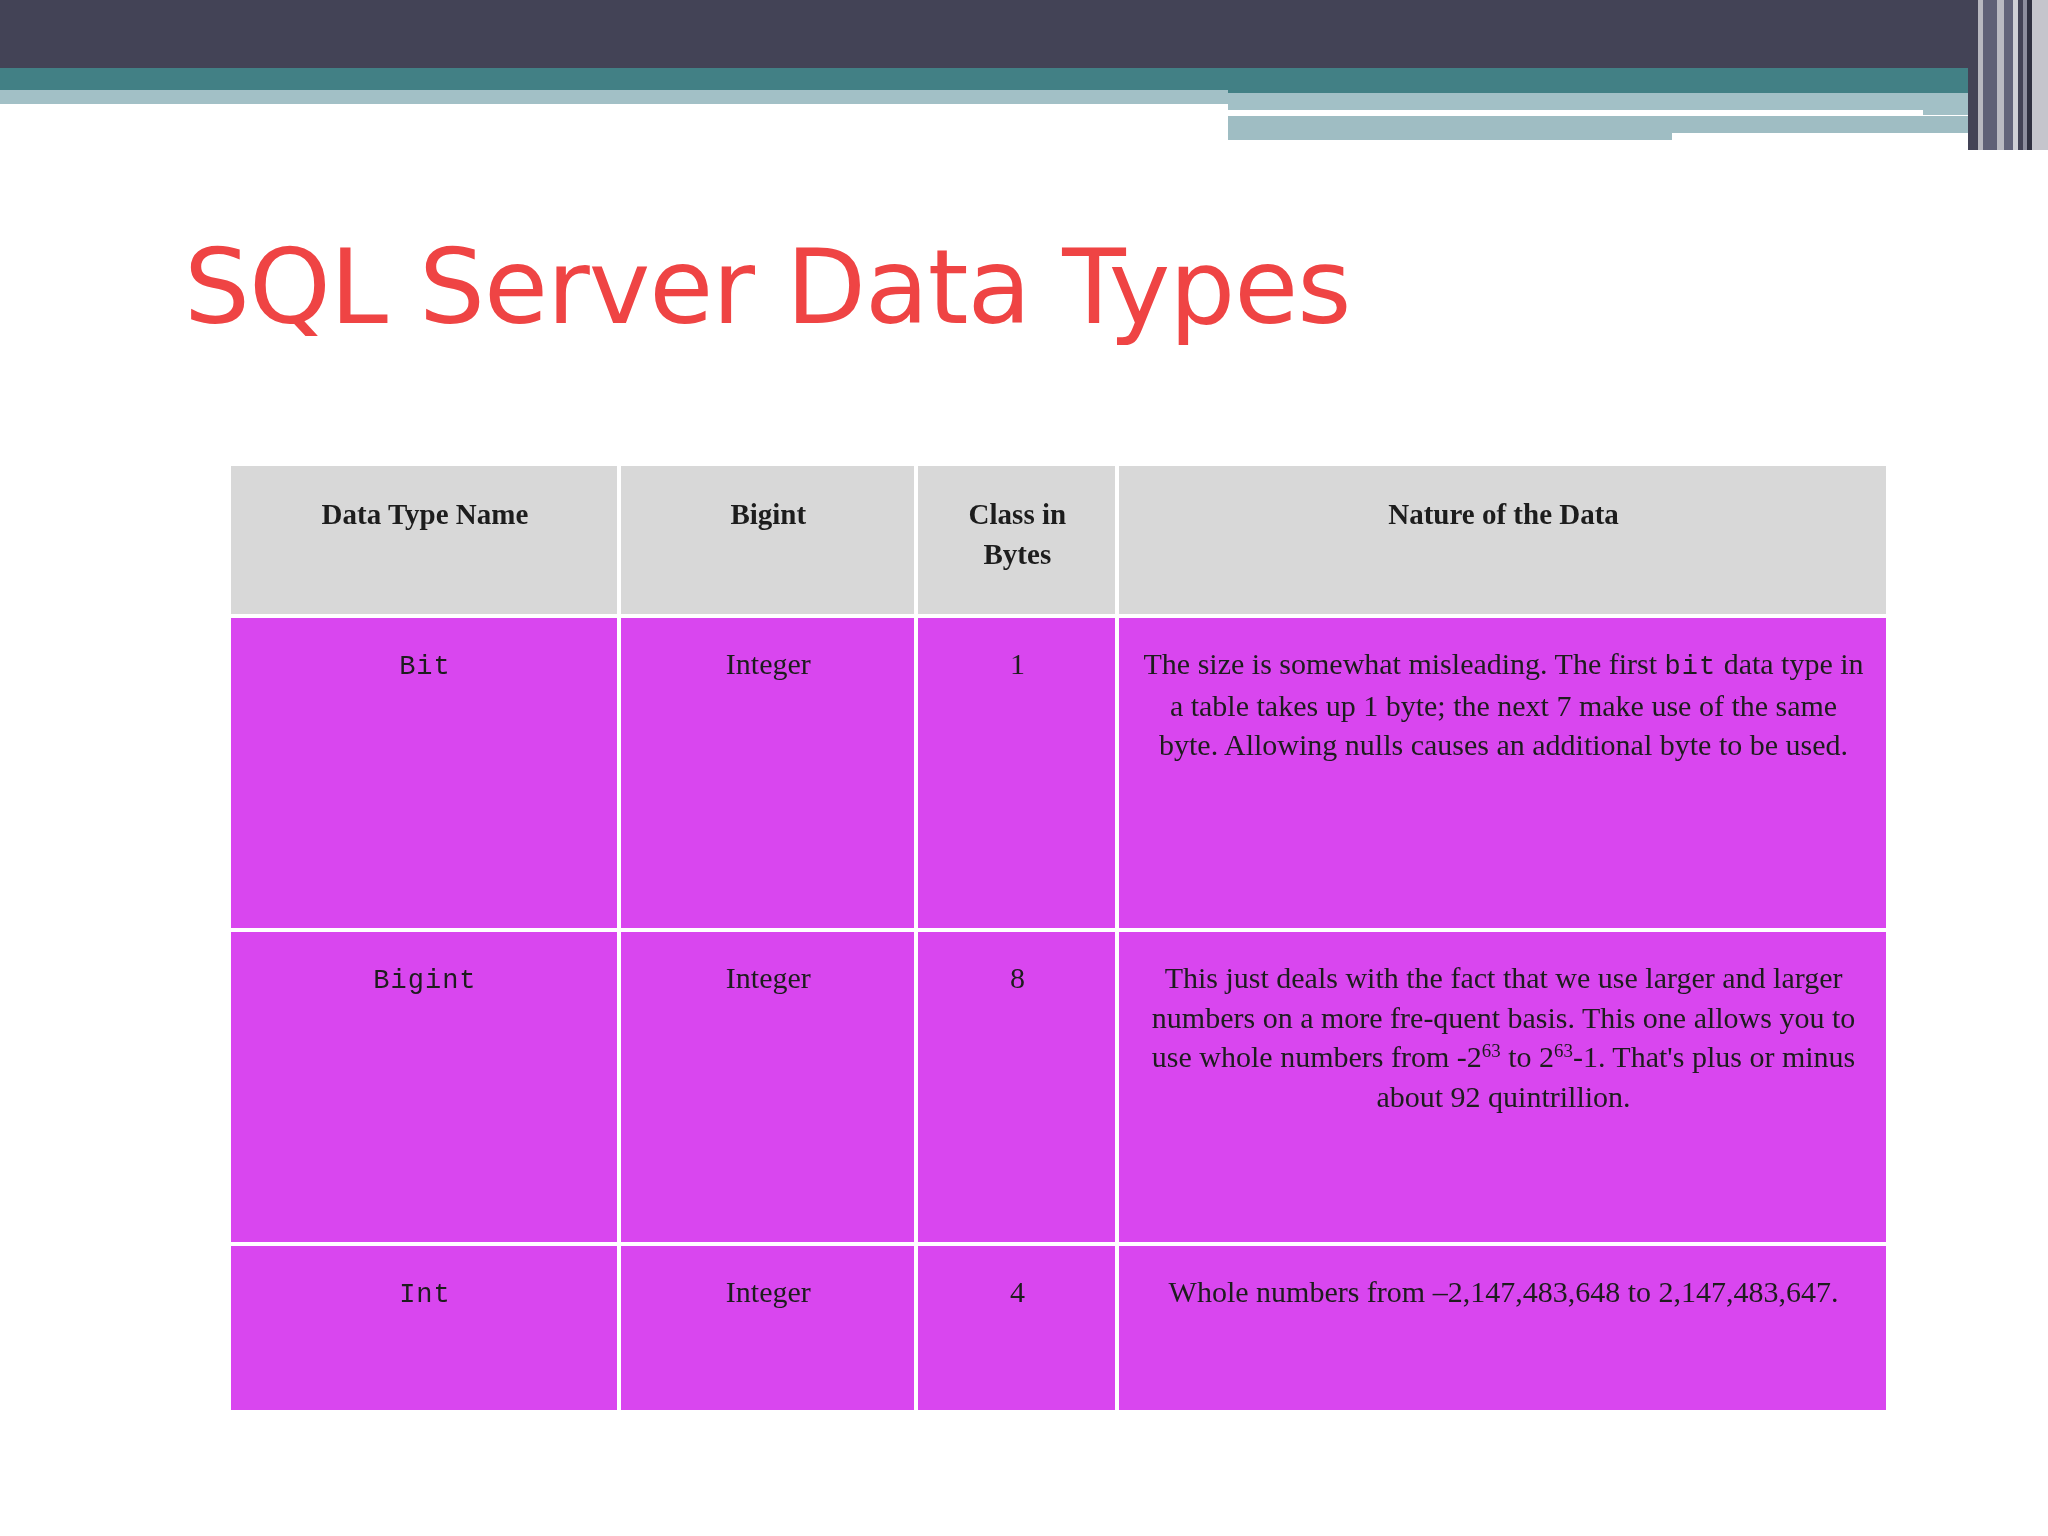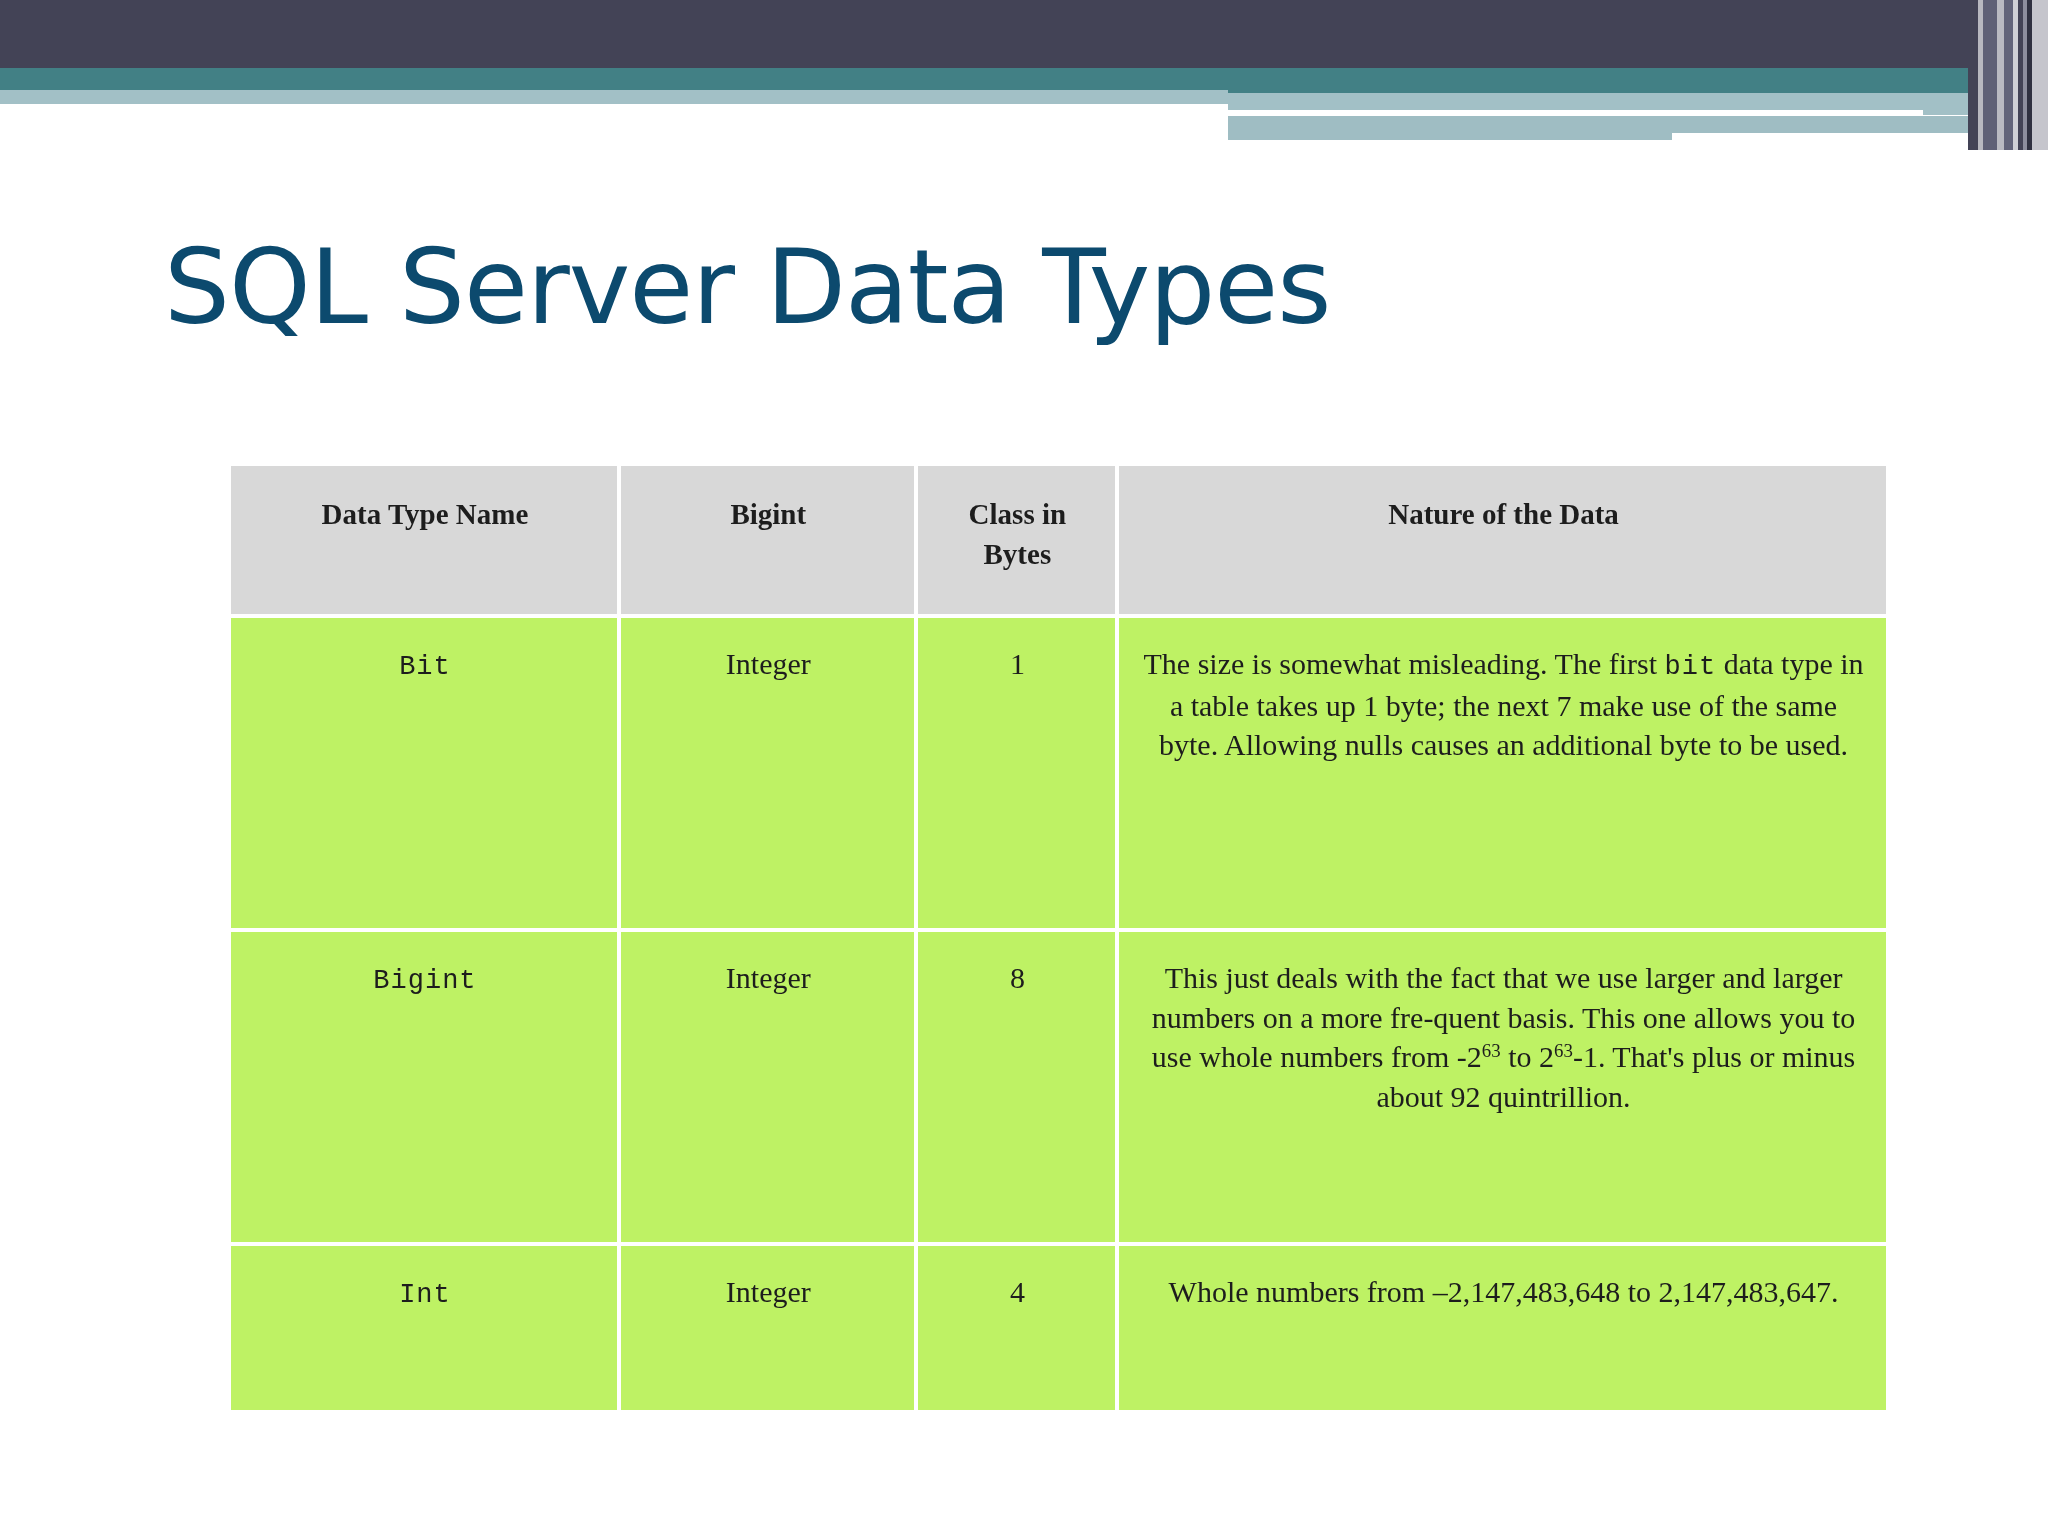--- a/index.html
+++ b/index.html
@@ -78,25 +78,25 @@
   }
   #right-stripes .vs {
     position: absolute;
     top: 0;
     height: 150px;
   }
 
   
   #page-title {
     position: absolute;
-    left: 164px;
+    left: 184px;
     top: 165px;
     font-size: 104px;
     font-weight: normal;
-    color: #0c4a6e;
+    color: #ef4444;
     letter-spacing: -1px;
     line-height: 1;
     white-space: nowrap;
     font-family: "DejaVu Sans", sans-serif;
   }
 
   
   #datatype-table {
     position: absolute;
     left: 227px;
@@ -118,21 +118,21 @@
   }
   #datatype-table thead th {
     background: #d8d8d8;
     font-size: 29px;
     line-height: 1.38;
     font-weight: bold;
     height: 104px;
     padding-top: 28px;
   }
   #datatype-table tbody td {
-    background: #bef264;
+    background: #d946ef;
     font-size: 30px;
     line-height: 1.32;
   }
   
   .col-name  { width: 385px; }
   .col-class { width: 292px; }
   .col-size  { width: 197px; }
   .col-nat   { width: 765px; }
 
   .mono {

